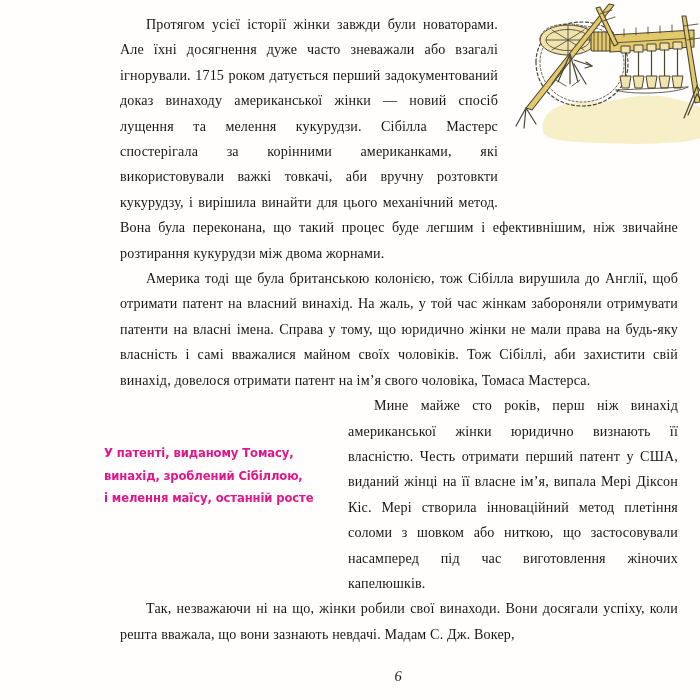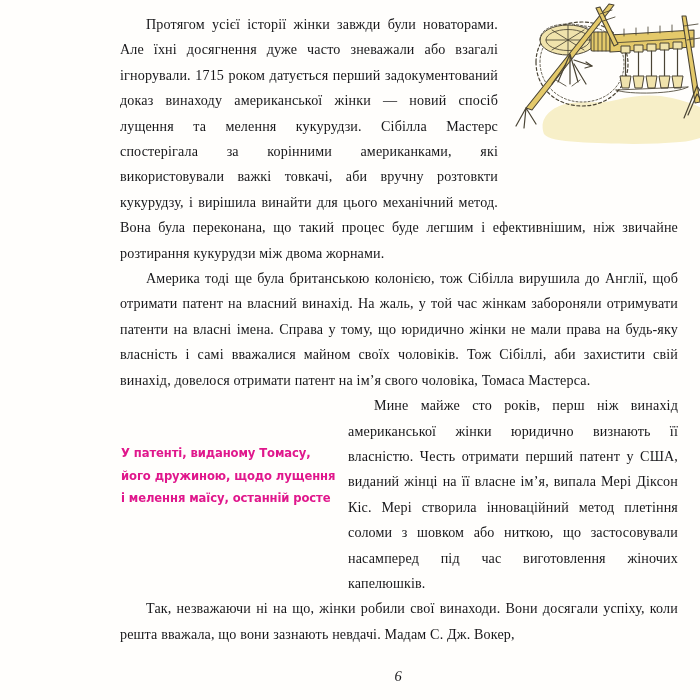--- a/index.html
+++ b/index.html
@@ -73,21 +73,21 @@
   }
 
   p {
     margin: 0;
     text-indent: 26px;
   }
 
   
   .callout {
     position: absolute;
-    left: 73px;
+    left: 56px;
     top: 442px;
     width: 228px;
     z-index: 6;
     font-family: "DejaVu Sans", "Liberation Sans", sans-serif;
     font-weight: bold;
     font-size: 11.6px;
     line-height: 22.6px;
     color: #e0178c;
     letter-spacing: -.1px;
     text-align: left;
@@ -217,19 +217,19 @@
     <div class="illo-spacer"></div>
     <p>Протягом усієї історії жінки завжди були нова­торами. Але їхні досягнення дуже часто зневажали або взагалі ігнорували. 1715 роком датується перший задокументований доказ винаходу американської жін­ки — новий спосіб лущення та мелення кукурудзи. Сібілла Мастерс спостерігала за корінними американ­ками, які використовували важкі товкачі, аби вручну розтовкти кукурудзу, і вирішила винайти для цього механічний метод. Вона була переконана, що такий процес буде лег­шим і ефективнішим, ніж звичайне розтирання кукурудзи між двома жорнами.</p>
     <p>Америка тоді ще була британською колонією, тож Сібілла вирушила до Англії, щоб отримати патент на власний винахід. На жаль, у той час жін­кам забороняли отримувати патенти на власні імена. Справа у тому, що юри­дично жінки не мали права на будь-яку власність і самі вважалися майном своїх чоловіків. Тож Сібіллі, аби захистити свій винахід, довелося отримати патент на ім’я свого чоловіка, Томаса Мастерса.</p>
     <div class="callout-spacer"></div>
     <p>Мине майже сто років, перш ніж винахід американської жінки юридично визнають її власністю. Честь отримати перший патент у США, виданий жінці на її власне ім’я, випала Мері Діксон Кіс. Мері створила інноваційний метод плетіння соломи з шовком або ниткою, що застосову­вали насамперед під час виготовлення жіночих капелюшків.</p>
     <p>Так, незважаючи ні на що, жінки робили свої винаходи. Вони досягали успіху, коли решта вважала, що вони зазнають невдачі. Мадам С. Дж. Вокер,</p>
   </div>
 
   <div class="callout">
     <span class="ln">У патенті, виданому Томасу,</span>
-    <span class="ln">його дружиною, щодо лущення</span>
+    <span class="ln">винахід, зроблений Сібіллою,</span>
     <span class="ln">і мелення маїсу, останній росте</span>
   </div>
 
   <div class="folio">6</div>
 
 </div>
 
 </body></html>

